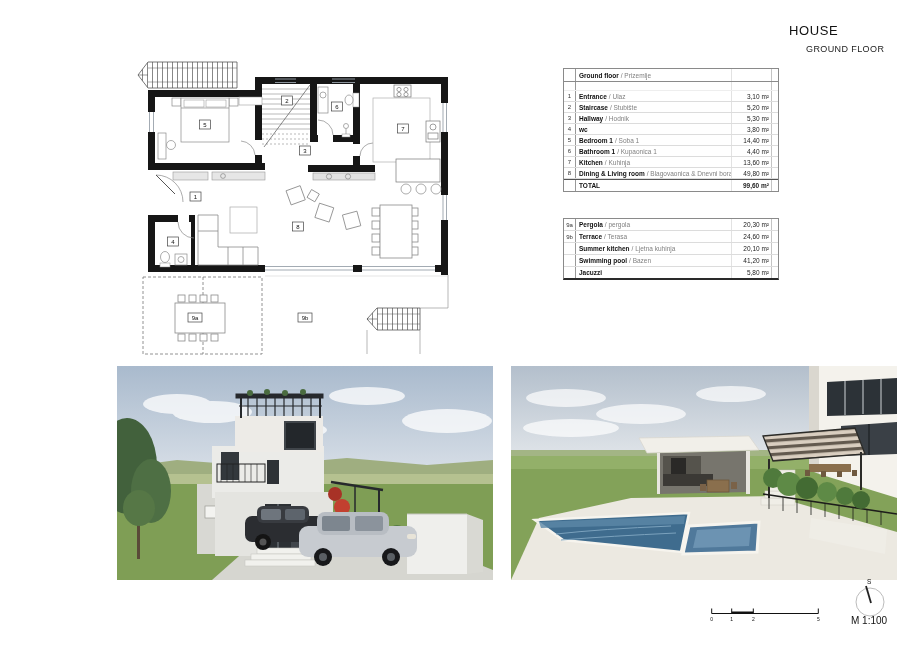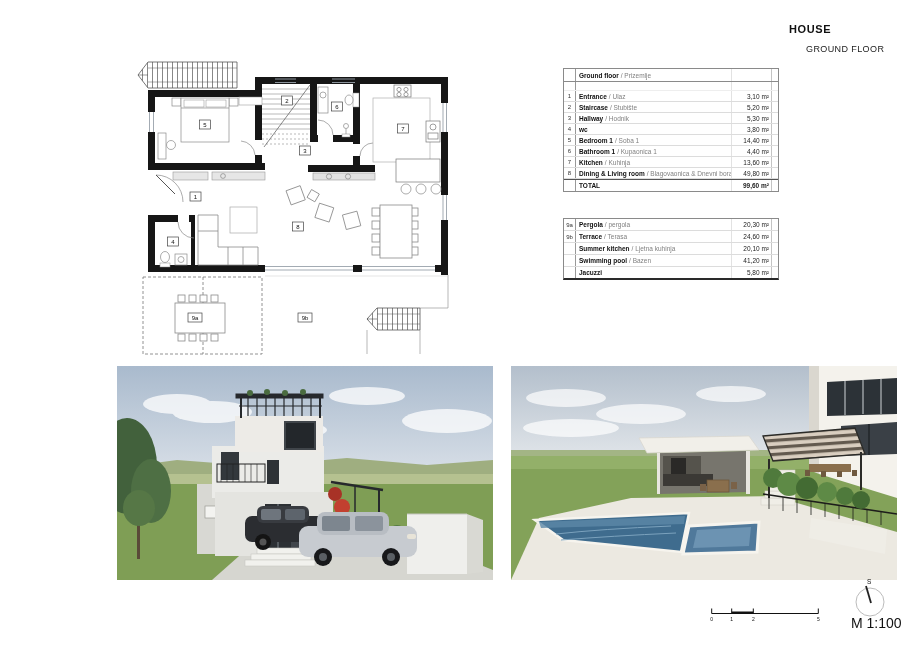--- a/index.html
+++ b/index.html
@@ -1,21 +1,21 @@
 <!DOCTYPE html>
 <html><head>
 <meta charset="utf-8">
 <style>
   html,body{margin:0;padding:0;background:#fff;}
   .sheet{position:relative;width:919px;height:650px;background:#ffffff;overflow:hidden;
          font-family:"Liberation Sans",sans-serif;color:#111;}
   svg{font-family:"Liberation Sans",sans-serif;}
 
   
-  .title{position:absolute;left:789px;top:23px;font-size:11px;font-weight:bold;letter-spacing:.6px;color:#111;}
+  .title{position:absolute;left:789px;top:23px;font-size:13px;font-weight:normal;letter-spacing:.6px;color:#111;}
   .subtitle{position:absolute;left:806px;top:44px;font-size:9px;letter-spacing:.4px;color:#222;}
 
   
   .t-table{position:absolute;left:563px;width:214px;background:#fff;border:1px solid #8a8a8a;font-size:6.5px;color:#222;}
   #table-ground{top:68px;}
   #table-outdoor{top:218px;border-bottom:2px solid #2a2a2a;}
   .t-row{display:flex;align-items:stretch;height:10px;border-bottom:1px solid #dcdcdc;}
   #table-outdoor .t-row{height:11px;}
   .t-header{height:12px;border-bottom:1px solid #8a8a8a;}
   .t-spacer{height:8px;border-bottom:1px solid #eee;}
@@ -30,21 +30,21 @@
           padding-right:2px;border-left:1px solid #e2e2e2;}
   .c-end{width:6px;flex:0 0 auto;border-left:1px solid #c4c4c4;}
   .b{font-weight:bold;}
 
   
   .plan-wrap{position:absolute;left:115px;top:55px;width:350px;height:300px;}
   .render-left{position:absolute;left:117px;top:366px;width:376px;height:214px;}
   .render-right{position:absolute;left:511px;top:366px;width:386px;height:214px;}
   .scalebar-wrap{position:absolute;left:702px;top:595px;width:130px;height:40px;}
   .compass-wrap{position:absolute;left:845px;top:572px;width:50px;height:48px;}
-  .scale-label{position:absolute;left:851px;top:615px;font-size:14px;color:#111;}
+  .scale-label{position:absolute;left:851px;top:615px;font-size:10px;color:#111;}
 </style>
 </head>
 <body>
 
 <div class="sheet">
 
   <div class="title">HOUSE</div>
   <div class="subtitle">GROUND FLOOR</div>
 
   <div class="plan-wrap">

